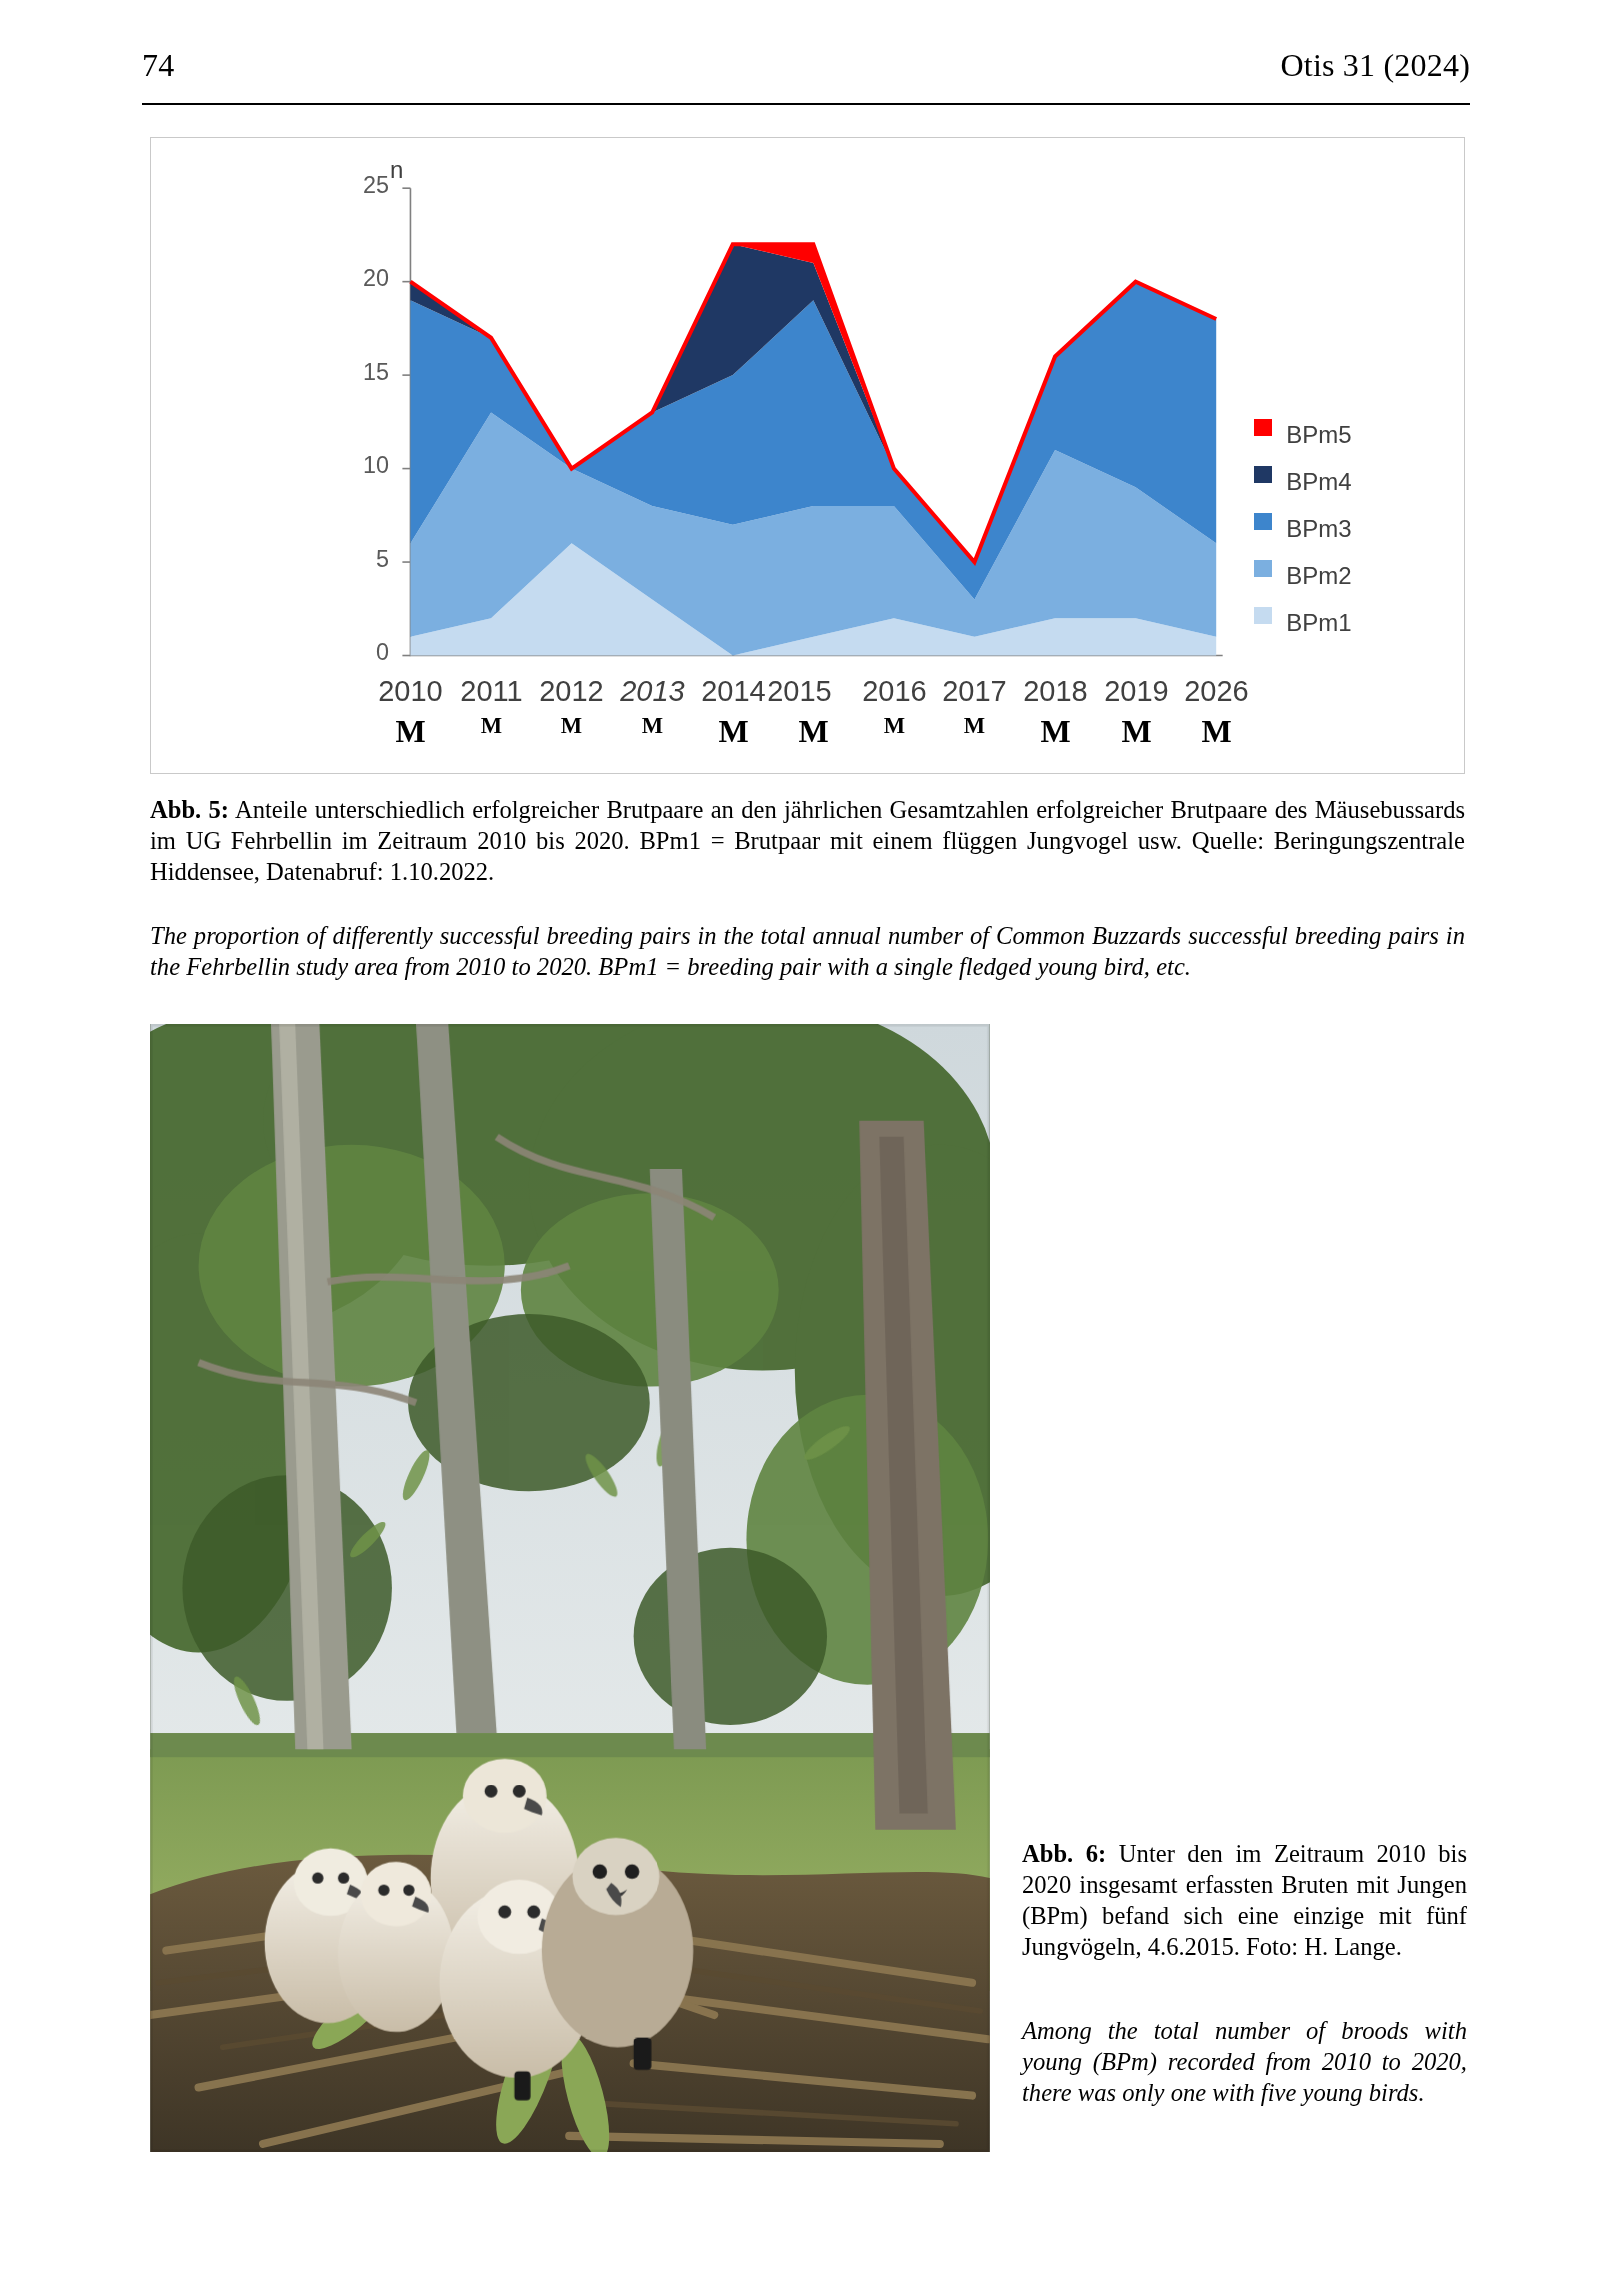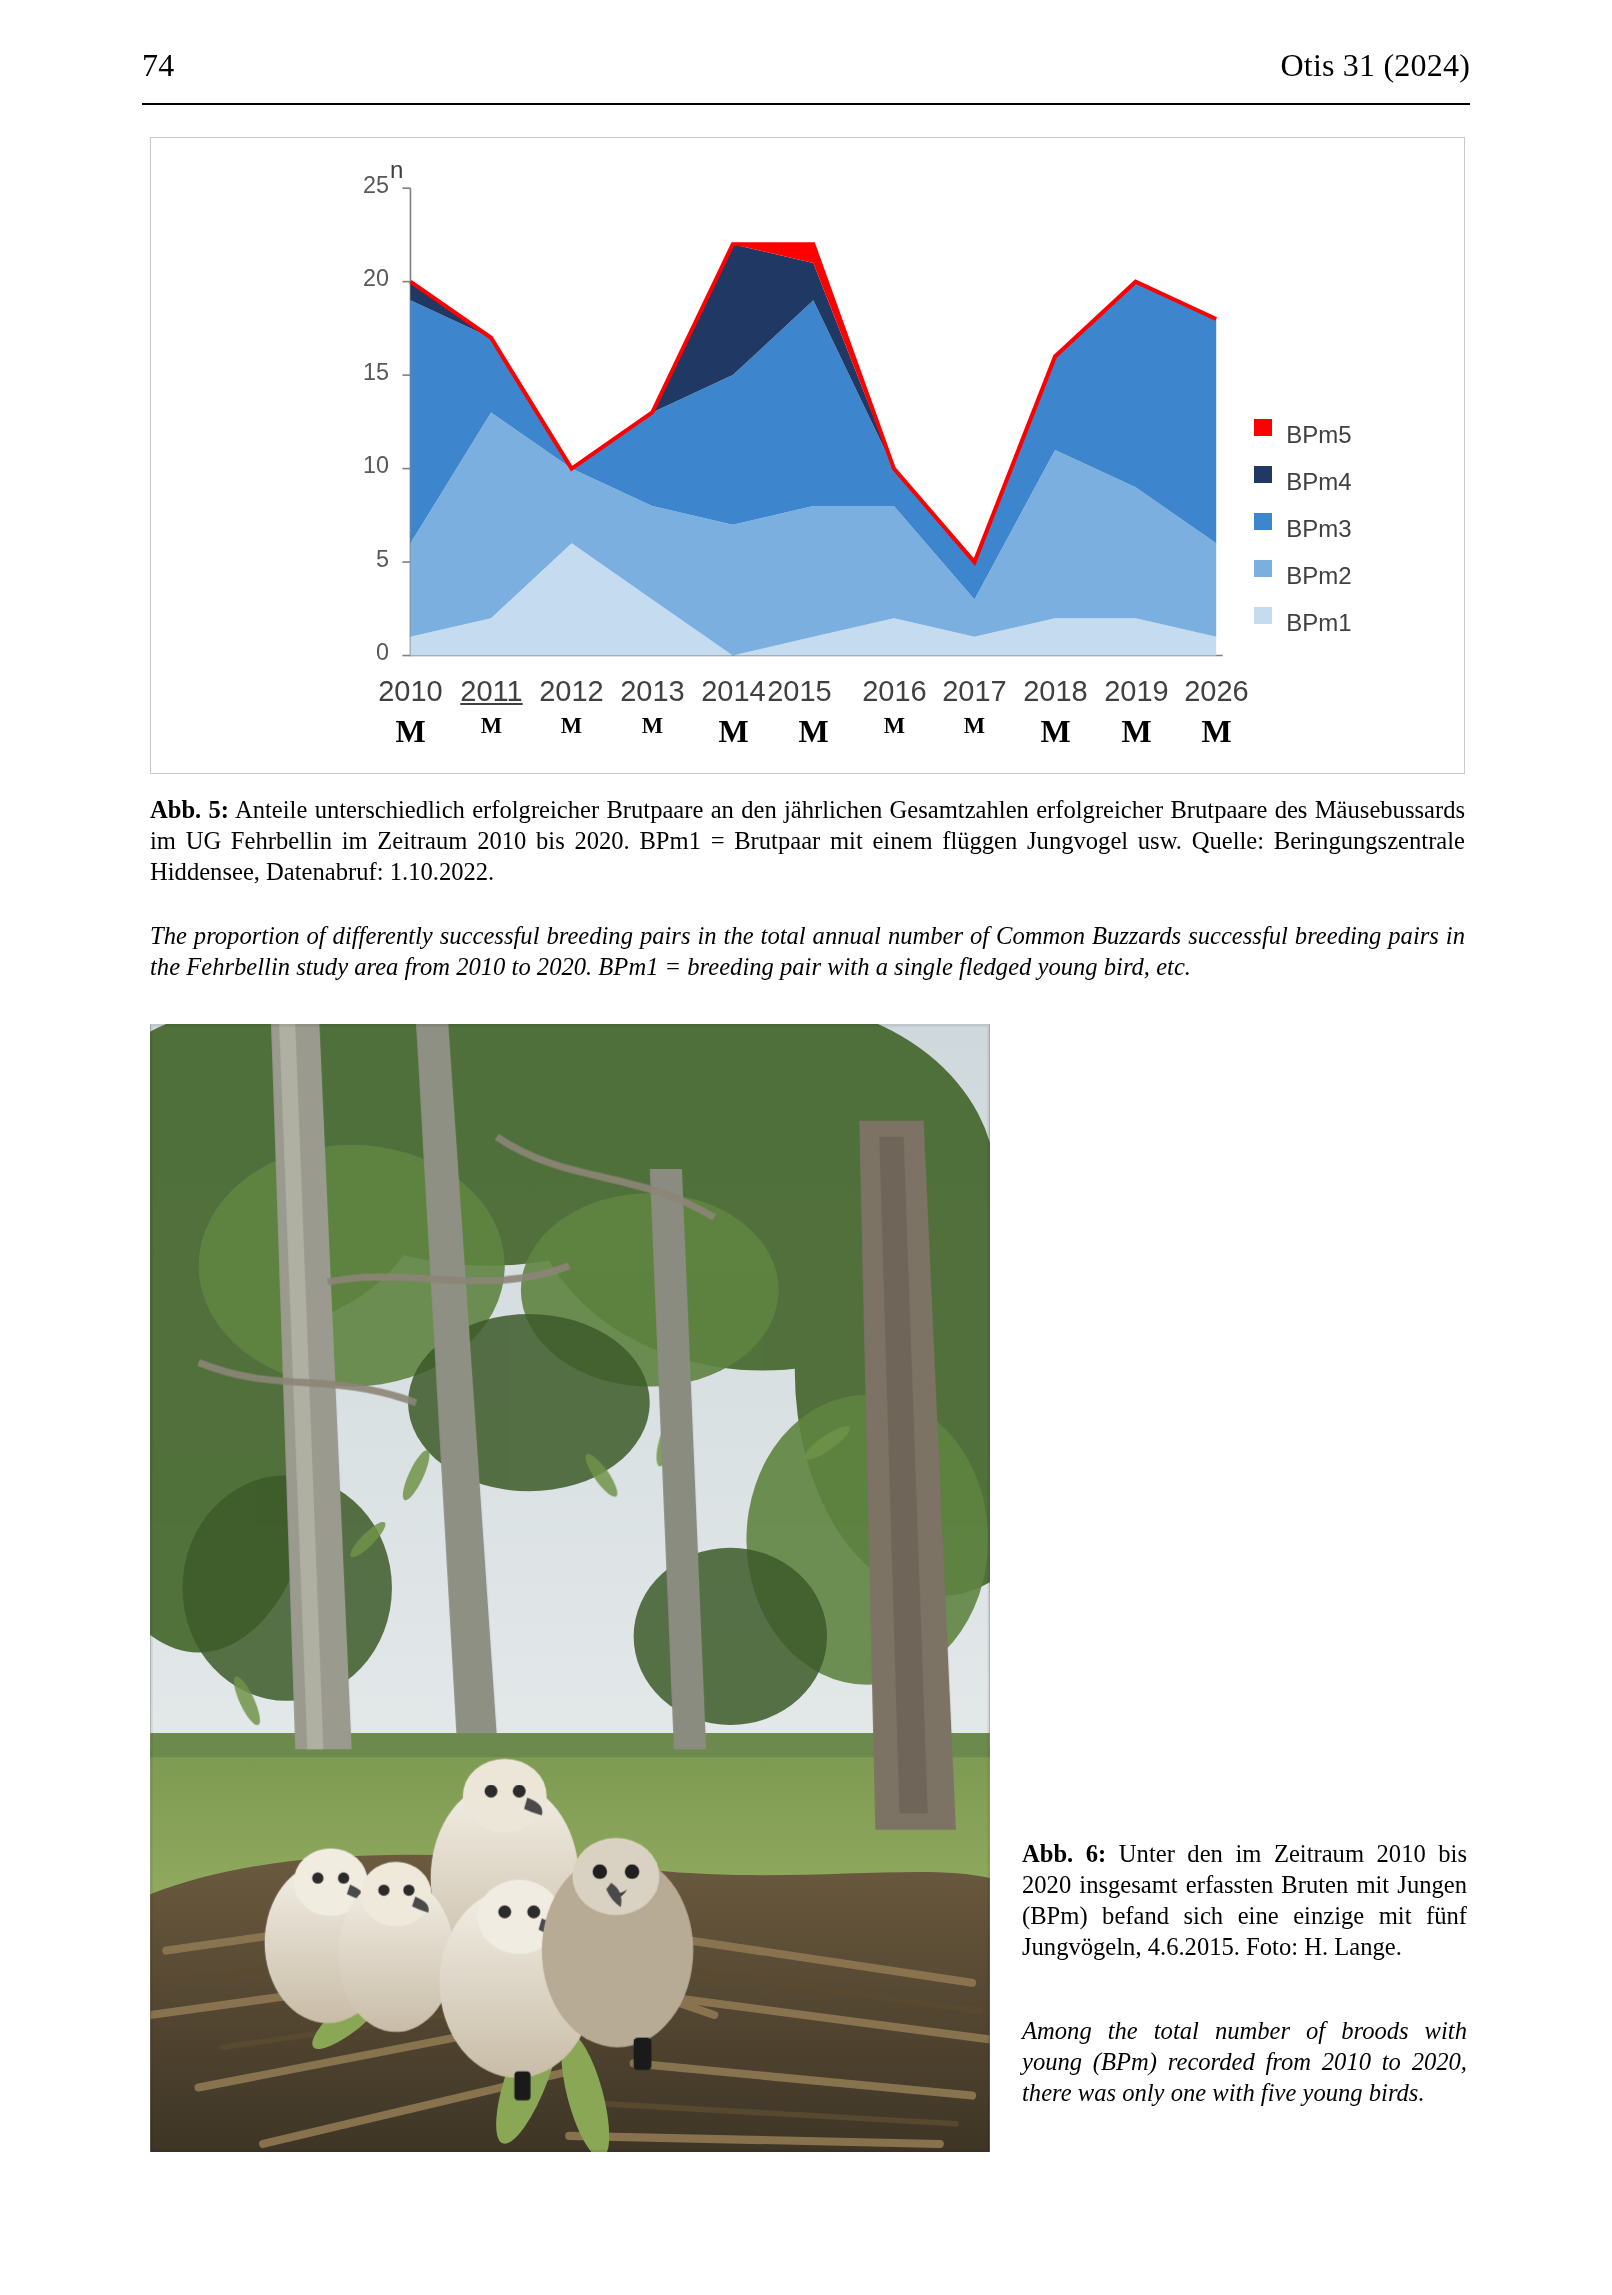--- a/index.html
+++ b/index.html
@@ -186,23 +186,23 @@
       <div id="yticks">
           <div class="ytick" style="left: 182px; top: 501px;">0</div>
           <div class="ytick" style="left: 182px; top: 408px;">5</div>
           <div class="ytick" style="left: 182px; top: 314px;">10</div>
           <div class="ytick" style="left: 182px; top: 221px;">15</div>
           <div class="ytick" style="left: 182px; top: 127px;">20</div>
           <div class="ytick" style="left: 182px; top: 34px;">25</div>
         </div>
       <div id="xticks">
           <div class="xtick" style="left: 211px; top: 537px;">2010</div>
-          <div class="xtick" style="left: 292px; top: 537px; text-decoration: underline;">2011</div>
+          <div class="xtick" style="left: 292px; top: 537px;">2011</div>
           <div class="xtick" style="left: 372px; top: 537px;">2012</div>
-          <div class="xtick" style="left: 453px; top: 537px;">2013</div>
+          <div class="xtick" style="left: 453px; top: 537px; font-style: italic;">2013</div>
           <div class="xtick" style="left: 534px; top: 537px;">2014</div>
           <div class="xtick" style="left: 600px; top: 537px;">2015</div>
           <div class="xtick" style="left: 695px; top: 537px;">2016</div>
           <div class="xtick" style="left: 775px; top: 537px;">2017</div>
           <div class="xtick" style="left: 856px; top: 537px;">2018</div>
           <div class="xtick" style="left: 937px; top: 537px;">2019</div>
           <div class="xtick" style="left: 1017px; top: 537px;">2026</div>
         </div>
       <div id="mlabels">
           <div class="mlabel" style="left: 211px; top: 575px; font-size: 32px;">M</div>

